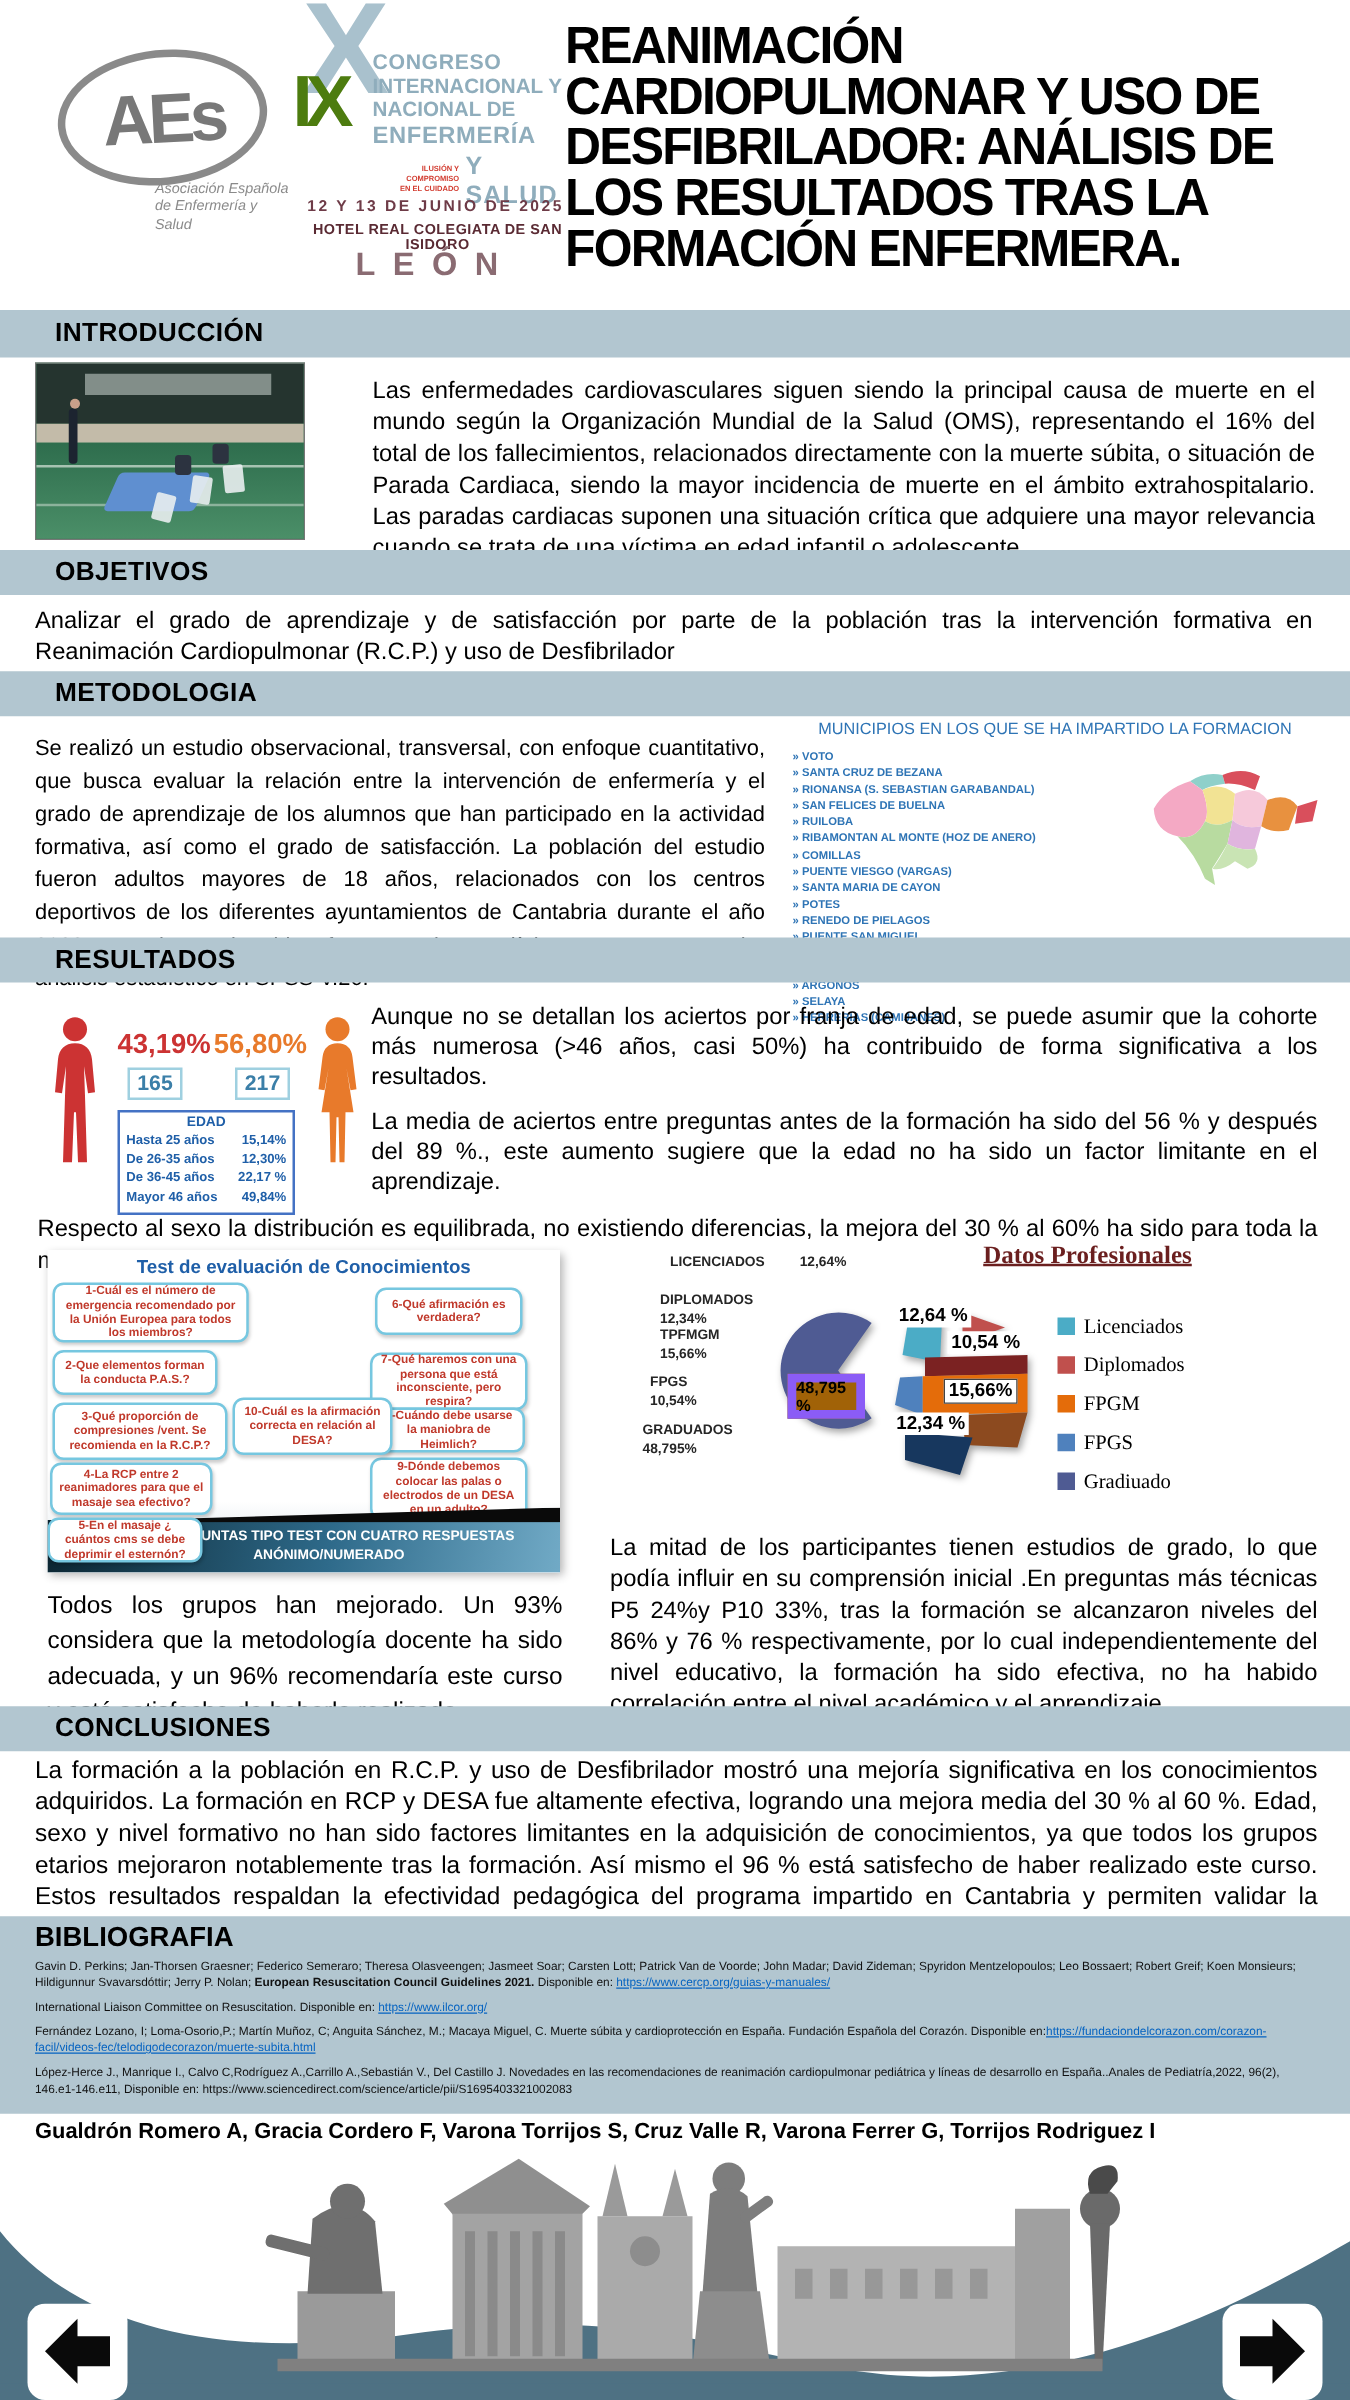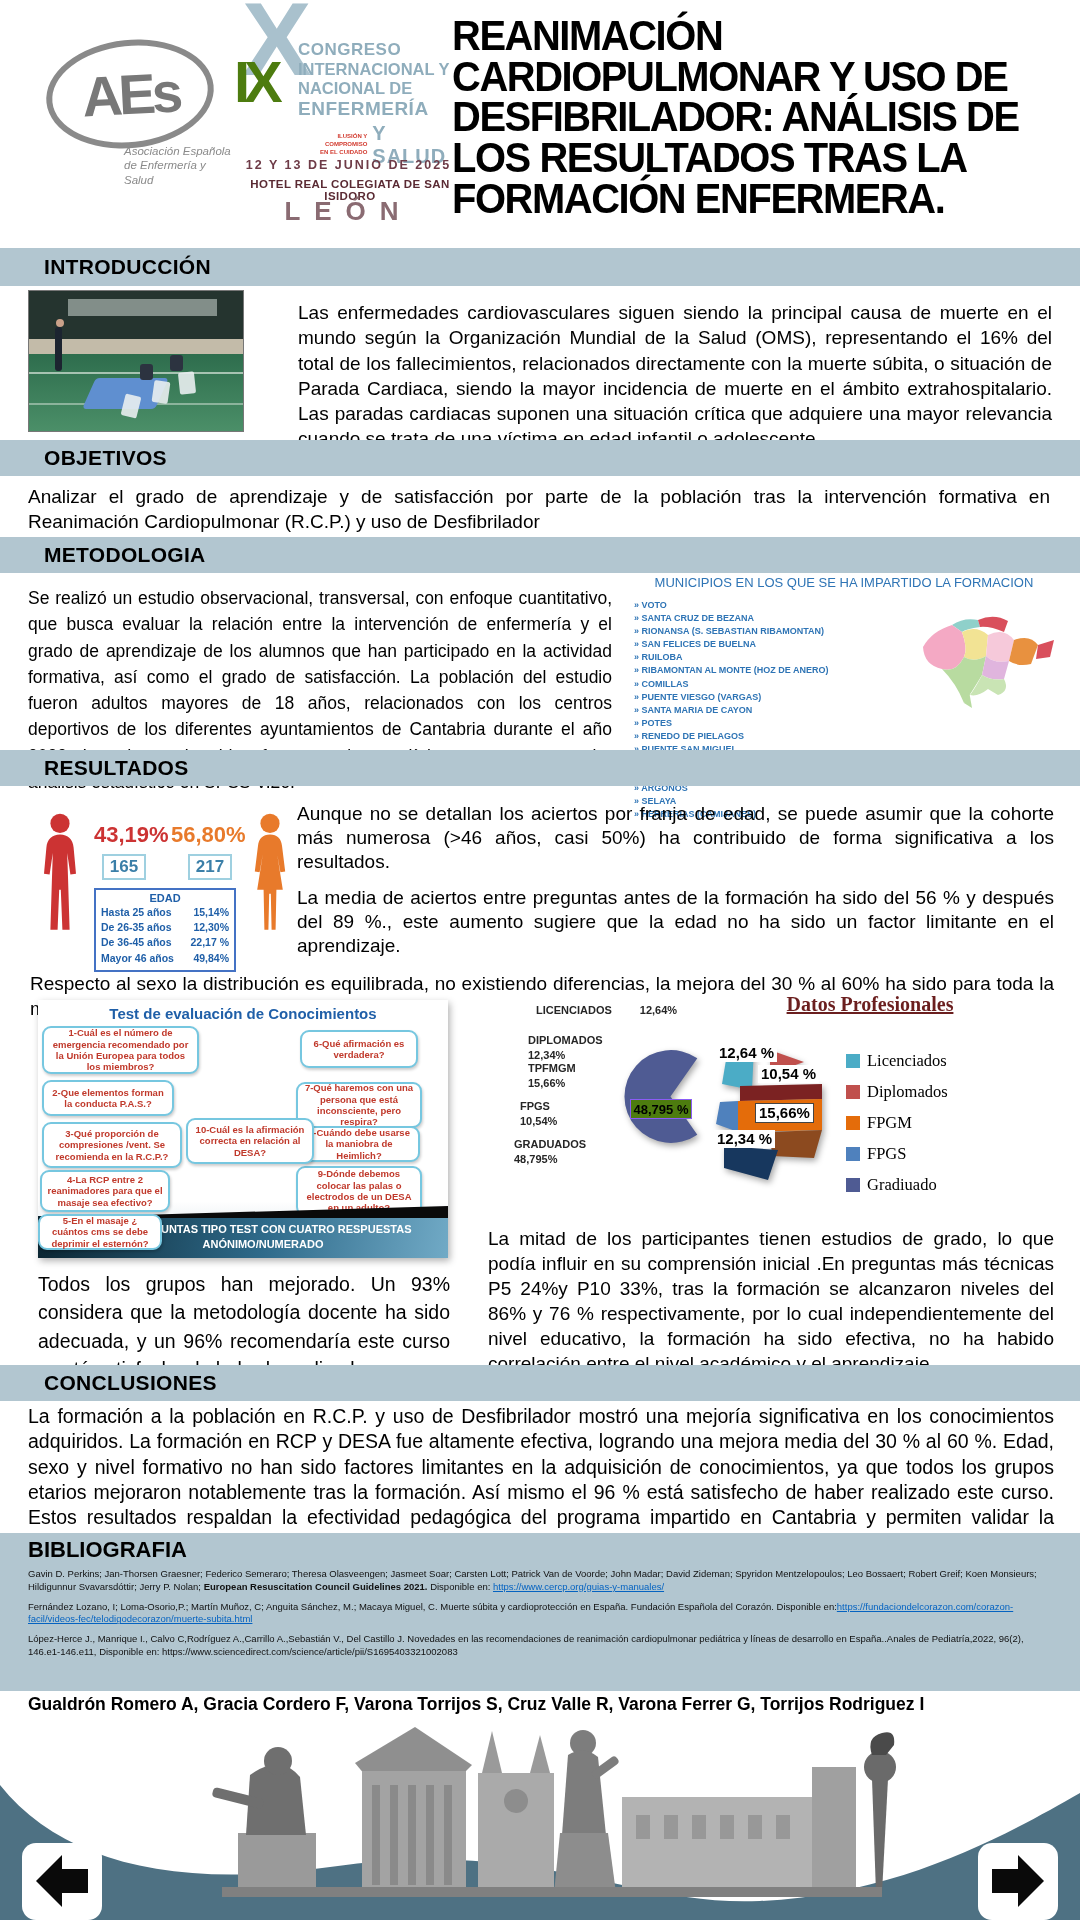--- a/index.html
+++ b/index.html
@@ -93,21 +93,21 @@
   .banner-text { width:100%; height:100%; display:flex; flex-direction:column; align-items:center; justify-content:center; color:#fff; font-weight:bold; font-size:11px; line-height:1.35; padding-left:40px; }
   .test-summary { position:absolute; left:38px; top:484px; width:412px; font-size:19.5px; line-height:1.45; text-align:justify; }
 
   
   .pie-block { position:absolute; left:450px; top:207px; width:630px; height:228px; }
   .pie-title { position:absolute; left:250px; top:0; width:340px; text-align:center; font-size:20px; font-weight:bold; color:#6b1f1f; text-decoration:underline; font-family:"Liberation Serif", serif; }
   .side-label { position:absolute; font-size:11px; font-weight:bold; color:#262626; line-height:1.35; }
   .sl1 { left:86px; top:10px; display:flex; gap:28px; } .sl2 { left:78px; top:40px; }
   .sl3 { left:78px; top:68px; } .sl4 { left:70px; top:106px; } .sl5 { left:64px; top:144px; }
   .bigpie { position:absolute; left:172px; top:55px; width:98px; height:98px; filter:drop-shadow(2px 3px 3px rgba(0,0,0,.35)); }
-  .biglabel { position:absolute; left:180px; top:106px; width:62px; height:20px; background:#4d7c0f; border:1px solid #8b5cf6; font-size:13px; font-weight:bold; display:flex; align-items:center; justify-content:center; }
+  .biglabel { position:absolute; left:180px; top:106px; width:62px; height:36px; background:#a16207; border:7px solid #8b5cf6; font-size:13px; font-weight:bold; display:flex; align-items:center; justify-content:center; }
   .cluster { position:absolute; left:262px; top:49px; width:120px; height:140px; filter:drop-shadow(2px 3px 3px rgba(0,0,0,.35)); }
   .callout { position:absolute; background:#fff; font-size:15px; font-weight:bold; padding:0 3px; line-height:1.2; }
   .c1 { left:266px; top:51px; } .c2 { left:308px; top:72px; }
   .c3 { left:305px; top:110px; border:1px solid #444; } .c4 { left:264px; top:137px; }
   .legend { position:absolute; left:396px; top:58px; display:flex; flex-direction:column; gap:11px; }
   .legend-item { display:flex; align-items:center; gap:7px; font-size:16.5px; font-family:"Liberation Serif", serif; }
   .swatch { width:14px; height:14px; display:inline-block; }
   .pie-summary { position:absolute; left:488px; top:440px; width:566px; font-size:19px; line-height:1.32; text-align:justify; }
 
   .conc-text { position:absolute; left:28px; top:1404px; width:1026px; font-size:19.5px; line-height:1.3; text-align:justify; }
@@ -191,21 +191,21 @@
 <div class="bar" style="top: 537px; background-color: rgb(178, 198, 208);">METODOLOGIA</div>
 
 <div class="met-content">
   <p class="met-text">Se realizó un estudio observacional, transversal, con enfoque cuantitativo, que busca evaluar la relación entre la intervención de enfermería y el grado de aprendizaje de los alumnos que han participado en la actividad formativa, así como el grado de satisfacción. La población del estudio fueron adultos mayores de 18 años, relacionados con los centros deportivos de los diferentes ayuntamientos de Cantabria durante el año 2023. Los datos obtenidos fueron registros clínicos para su posterior análisis estadístico en SPSS V.26.</p>
   <div class="map-block">
     <div class="map-title">MUNICIPIOS EN LOS QUE SE HA IMPARTIDO LA FORMACION</div>
     <div class="map-cols">
       <ul class="muni-list">
         <li>VOTO</li>
         <li>SANTA CRUZ DE BEZANA</li>
-        <li>RIONANSA (S. SEBASTIAN RIBAMONTAN)</li>
+        <li>RIONANSA (S. SEBASTIAN GARABANDAL)</li>
         <li>SAN FELICES DE BUELNA</li>
         <li>RUILOBA</li>
         <li>RIBAMONTAN AL MONTE (HOZ DE ANERO)</li>
         <li>COMILLAS</li>
         <li>PUENTE VIESGO (VARGAS)</li>
         <li>SANTA MARIA DE CAYON</li>
         <li>POTES</li>
         <li>RENEDO DE PIELAGOS</li>
         <li>PUENTE SAN MIGUEL</li>
         <li>CORRALES DE BUELNA</li>
@@ -367,20 +367,21 @@
 
   <p class="pie-summary">La mitad de los participantes tienen estudios de grado, lo que podía influir en su comprensión inicial .En preguntas más técnicas P5 24%y P10 33%, tras la formación se alcanzaron niveles del 86% y 76 % respectivamente, por lo cual independientemente del nivel educativo, la formación ha sido efectiva, no ha habido correlación entre el nivel académico y el aprendizaje.</p>
 </div>
 
 <div class="bar" style="top: 1365px; background-color: rgb(178, 198, 208);">CONCLUSIONES</div>
 <p class="conc-text">La formación a la población en R.C.P. y uso de Desfibrilador mostró una mejoría significativa en los conocimientos adquiridos. La formación en RCP y DESA fue altamente efectiva, logrando una mejora media del 30 % al 60 %. Edad, sexo y nivel formativo no han sido factores limitantes en la adquisición de conocimientos, ya que todos los grupos etarios mejoraron notablemente tras la formación. Así mismo el 96 % está satisfecho de haber realizado este curso.  Estos resultados respaldan la efectividad pedagógica del programa  impartido en Cantabria y permiten validar la metodología empleada y la posibilidad de expandir este modelo  formativo en otros contextos profesionales.</p>
 
 <div class="biblio" style="background-color: rgb(178, 198, 208);">
   <div class="biblio-title">BIBLIOGRAFIA</div>
   <p class="ref"><span>Gavin D. Perkins; Jan-Thorsen Graesner; Federico Semeraro; Theresa Olasveengen; Jasmeet Soar; Carsten Lott; Patrick Van de Voorde; John Madar; David Zideman; Spyridon Mentzelopoulos; Leo Bossaert; Robert Greif;  Koen Monsieurs; Hildigunnur Svavarsdóttir; Jerry P. Nolan; </span><b>European Resuscitation Council Guidelines 2021.</b><span>  Disponible en: </span><a href="#">https://www.cercp.org/guias-y-manuales/</a></p>
+  <p class="ref"><span>International Liaison Committee on Resuscitation. Disponible en: </span><a href="#">https://www.ilcor.org/</a></p>
   <p class="ref"><span>Fernández Lozano, I; Loma-Osorio,P.; Martín Muñoz, C; Anguita Sánchez, M.; Macaya Miguel, C.  Muerte súbita y cardioprotección en España. Fundación Española del Corazón. Disponible en:</span><a href="#">https://fundaciondelcorazon.com/corazon-facil/videos-fec/telodigodecorazon/muerte-subita.html</a></p>
   <p class="ref"><span>López-Herce J., Manrique I., Calvo C,Rodríguez A.,Carrillo A.,Sebastián V., Del Castillo J.  Novedades en las recomendaciones de reanimación cardiopulmonar pediátrica y líneas de desarrollo en España..Anales de Pediatría,2022, 96(2), 146.e1-146.e11,  Disponible en: https://www.sciencedirect.com/science/article/pii/S1695403321002083</span></p>
 </div>
 
 <div class="authors">Gualdrón Romero A, Gracia Cordero F, Varona Torrijos S, Cruz Valle R, Varona Ferrer G, Torrijos Rodriguez I</div>
 
 <div class="footer">
   <svg width="1080" height="205" viewBox="0 0 1080 205">
 
     <path d="M0,70 C60,145 170,175 330,152 C540,122 630,192 760,186 C900,180 1010,118 1080,78 L1080,205 L0,205 Z" fill="#4e7183"></path>

